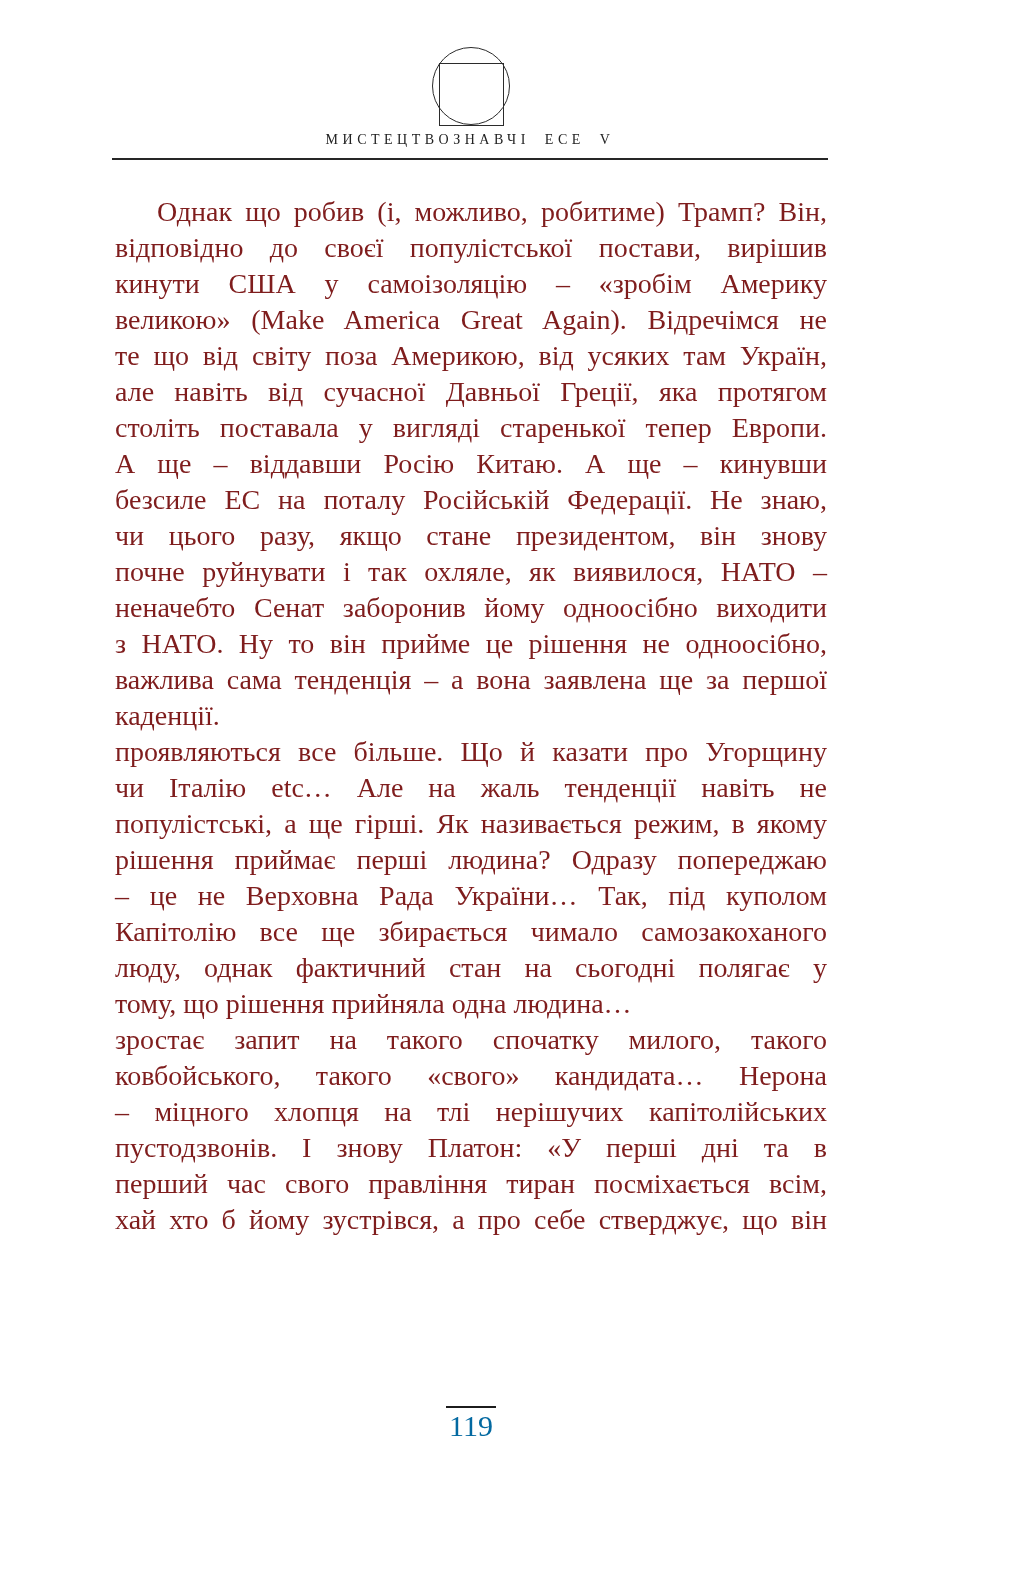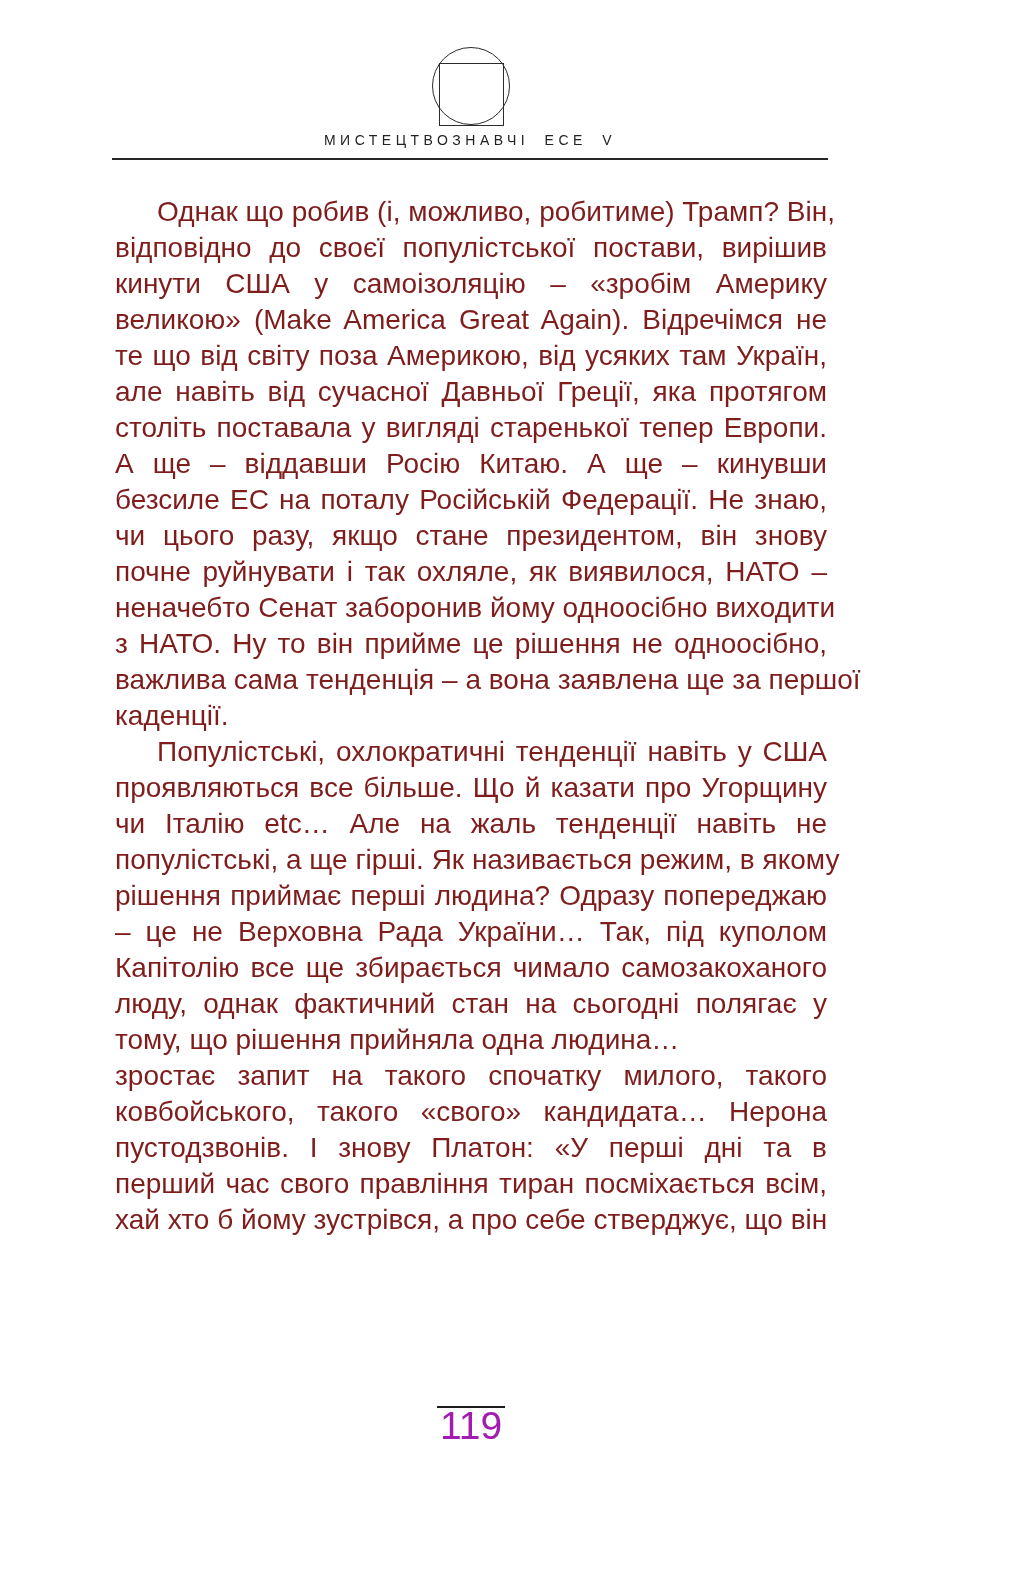--- a/index.html
+++ b/index.html
@@ -1,21 +1,21 @@
 <!DOCTYPE html>
 <html lang="uk"><head>
 <meta charset="utf-8">
 <style>
   html, body { margin: 0; padding: 0; background: #ffffff; }
   .page {
     position: relative;
     width: 1024px;
     height: 1575px;
     background: #ffffff;
-    font-family: Liberation Sans, sans-serif;
+    font-family: Liberation Serif, serif;
     color: #1b1b1b;
     overflow: hidden;
   }
 
   
   .logo {
     position: absolute;
     left: 432px;
     top: 47px;
     width: 80px;
@@ -86,23 +86,23 @@
     position: absolute;
     left: 115px;
     top: 1406px;
     width: 712px;
     text-align: center;
   }
   .pagenum {
     display: inline-block;
     border-top: 2px solid #1c1c1c;
     padding: 1px 3px 0 3px;
-    font-size: 39px;
+    font-size: 30px;
     line-height: 34px;
-    color: #a21caf;
+    color: #0369a1;
   }
 </style>
 </head>
 <body>
 
 <div class="page">
 
   <div class="logo">
     <div class="circle"></div>
     <div class="square"></div>
@@ -121,31 +121,31 @@
       <div class="line">але навіть від сучасної Давньої Греції, яка протягом</div>
       <div class="line">століть поставала у вигляді старенької тепер Европи.</div>
       <div class="line">А ще – віддавши Росію Китаю. А ще – кинувши</div>
       <div class="line">безсиле ЕС на поталу Російській Федерації. Не знаю,</div>
       <div class="line">чи цього разу, якщо стане президентом, він знову</div>
       <div class="line">почне руйнувати і так охляле, як виявилося, НАТО –</div>
       <div class="line">неначебто Сенат заборонив йому одноосібно виходити</div>
       <div class="line">з НАТО. Ну то він прийме це рішення не одноосібно,</div>
       <div class="line">важлива сама тенденція – а вона заявлена ще за першої</div>
       <div class="line para-end">каденції.</div>
-      <div class="line indent">Популістські, охлократичні тенденції навіть у США</div>
       <div class="line">проявляються все більше. Що й казати про Угорщину</div>
       <div class="line">чи Італію etc… Але на жаль тенденції навіть не</div>
       <div class="line">популістські, а ще гірші. Як називається режим, в якому</div>
       <div class="line">рішення приймає перші людина? Одразу попереджаю</div>
       <div class="line">– це не Верховна Рада України… Так, під куполом</div>
       <div class="line">Капітолію все ще збирається чимало самозакоханого</div>
       <div class="line">люду, однак фактичний стан на сьогодні полягає у</div>
       <div class="line para-end">тому, що рішення прийняла одна людина…</div>
       <div class="line">зростає запит на такого спочатку милого, такого</div>
       <div class="line">ковбойського, такого «свого» кандидата… Нерона</div>
+      <div class="line">– міцного хлопця на тлі нерішучих капітолійських</div>
       <div class="line">пустодзвонів. І знову Платон: «У перші дні та в</div>
       <div class="line">перший час свого правління тиран посміхається всім,</div>
       <div class="line">хай хто б йому зустрівся, а про себе стверджує, що він</div>
     </div>
 
   <div class="pagenum-wrap">
     <span class="pagenum">119</span>
   </div>
 
 </div>

